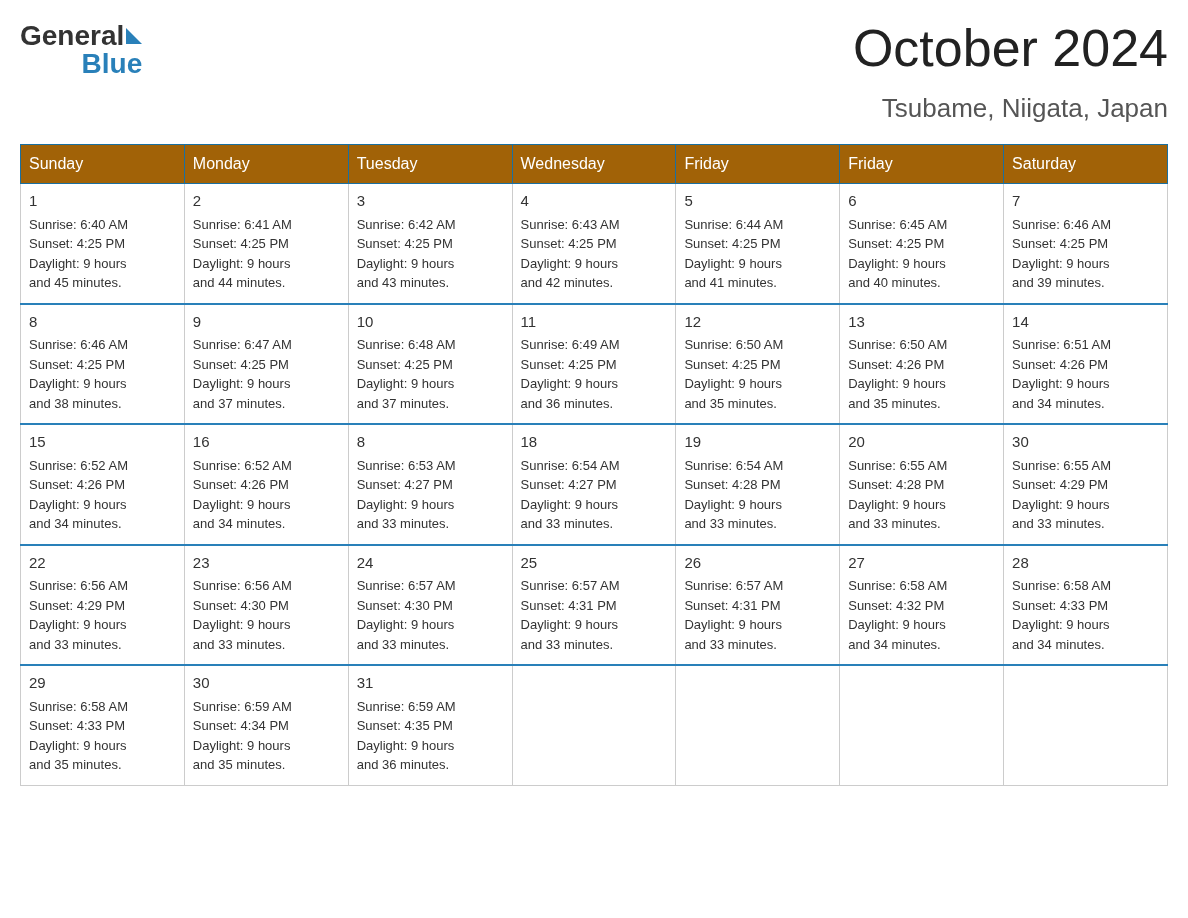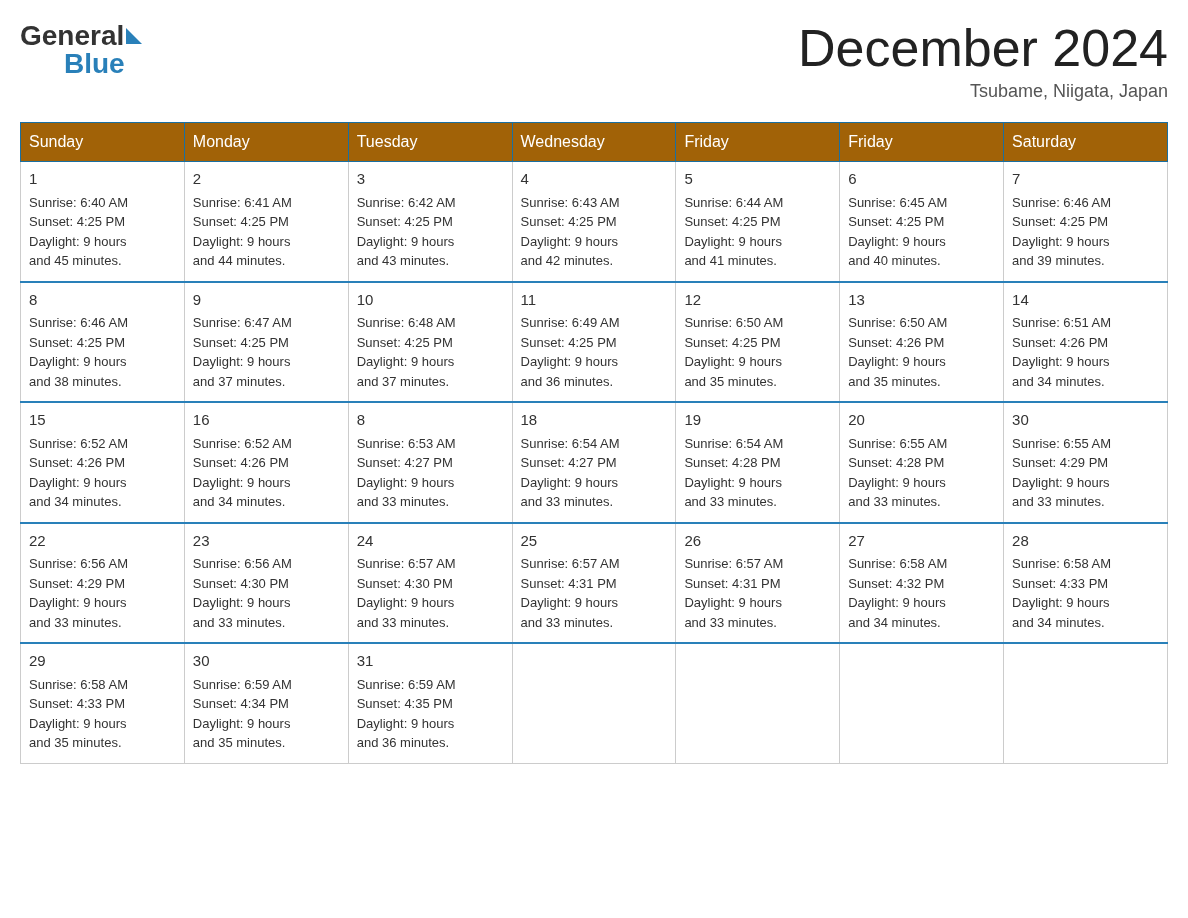--- a/index.html
+++ b/index.html
@@ -19,23 +19,23 @@
     .title-block {
       text-align: right;
     }
     .calendar-title {
       font-size: 52px;
       font-weight: normal;
       color: #222;
       line-height: 1.1;
     }
     .calendar-subtitle {
-      font-size: 18px;
+      font-size: 26px;
       color: #555;
-      margin-top: 4px;
+      margin-top: 16px;
     }
     table {
       width: 100%;
       border-collapse: collapse;
       table-layout: fixed;
     }
     thead tr th {
       background-color: #a16207;
       color: #fff;
       padding: 10px 8px;
@@ -64,21 +64,21 @@
     }
     tbody tr {
       border-bottom: 2px solid #2980b9;
     }
     tbody tr:last-child {
       border-bottom: 1px solid #ccc;
     }
     .logo-wrapper {
       display: flex;
       flex-direction: column;
-      align-items: flex-start;
+      align-items: flex-end;
     }
     .logo-row1 {
       display: flex;
       align-items: center;
     }
     .logo-row1 span.gen {
       font-size: 28px;
       font-weight: bold;
       color: #333;
     }
@@ -105,21 +105,21 @@
 
 <div class="header">
   <div class="logo-wrapper">
     <div class="logo-row1">
       <span class="gen">General</span>
       <span class="arrow"></span>
     </div>
     <div class="logo-row2">Blue</div>
   </div>
   <div class="title-block">
-    <div class="calendar-title">December 2024</div>
+    <div class="calendar-title">October 2024</div>
     <div class="calendar-subtitle">Tsubame, Niigata, Japan</div>
   </div>
 </div>
 
 <table>
   <thead>
     <tr>
     <th>Sunday</th>
         <th>Monday</th>
         <th>Tuesday</th>

